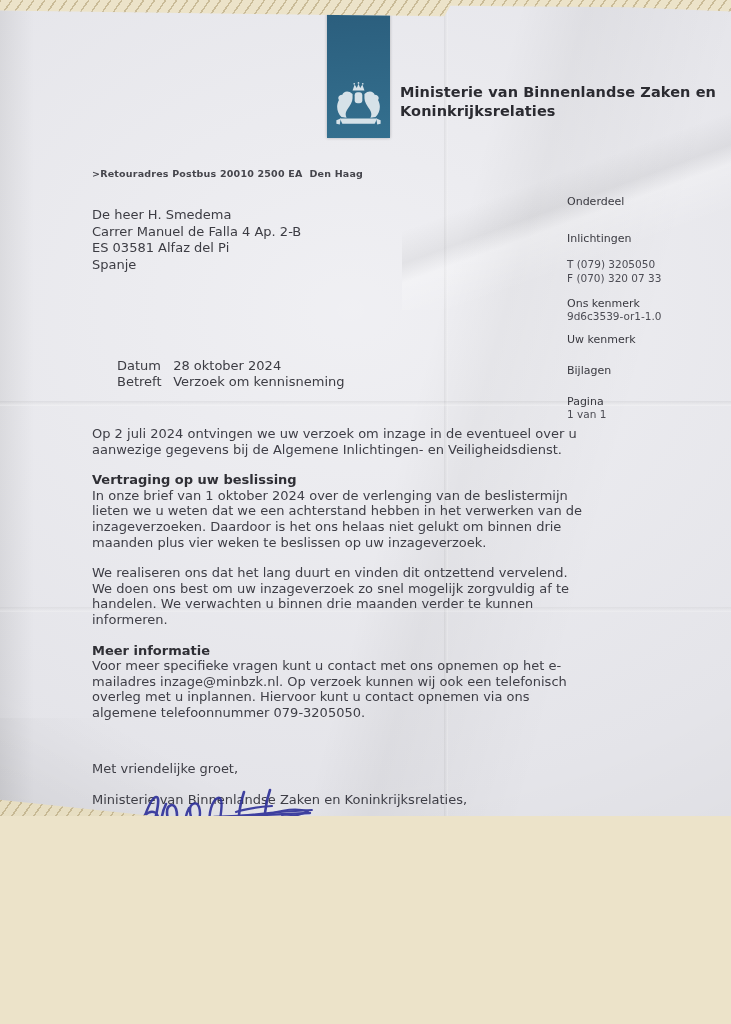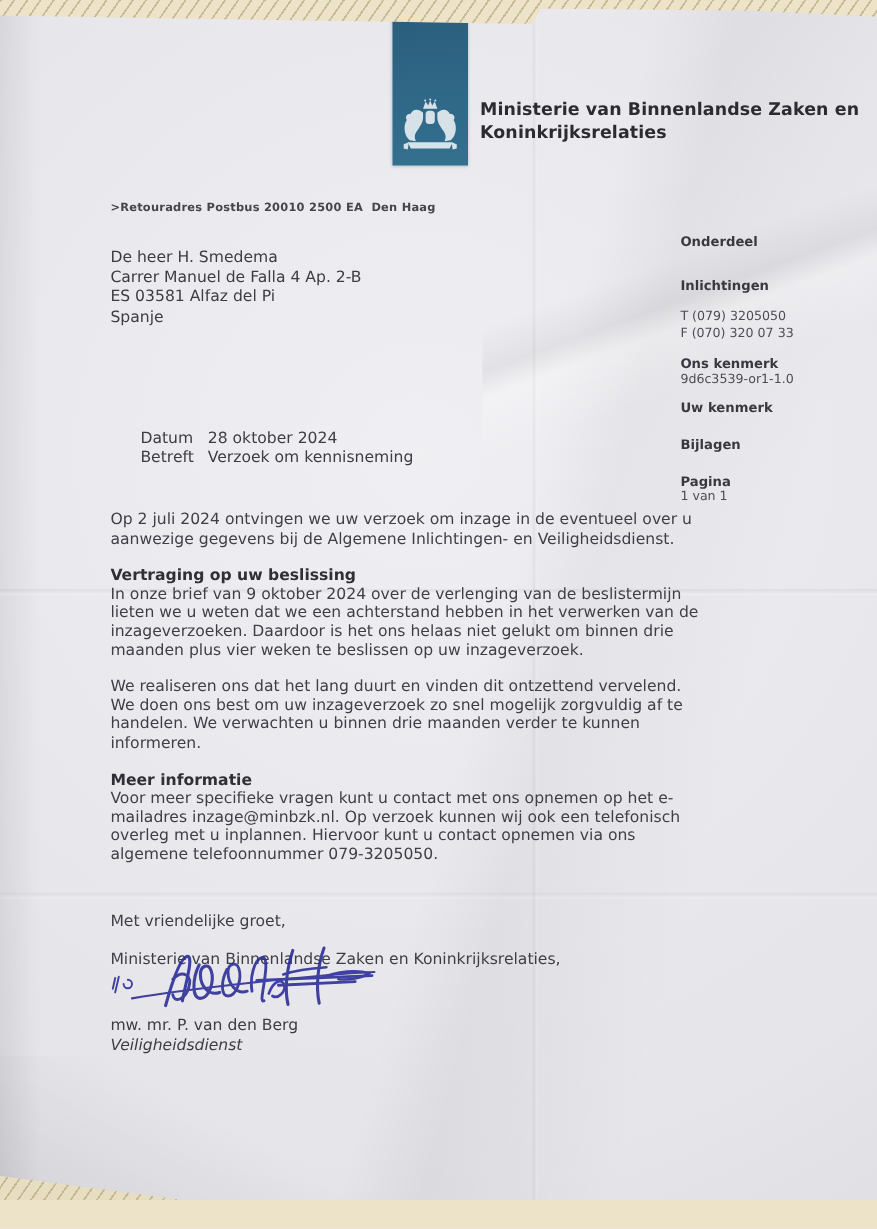--- a/index.html
+++ b/index.html
@@ -1,21 +1,21 @@
 <!DOCTYPE html>
 <html><head>
 <meta charset="utf-8">
 <style>
   html,body{margin:0;padding:0;}
   body{
     width:731px;height:1024px;overflow:hidden;
     font-family:"DejaVu Sans","Liberation Sans",sans-serif;
     background:#ece3c9;
   }
-  .photo{position:relative;width:731px;height:1000px;
+  .photo{position:relative;width:731px;height:816px;
     background:
       repeating-linear-gradient(125deg, rgba(150,128,78,0.40) 0 1.5px, rgba(0,0,0,0) 1.5px 9px),
       linear-gradient(#ece3c9,#e7dec2);
   }
   
   .paper{
     position:absolute;inset:0;
     clip-path:polygon(0% 1.3%,43% 1.8%,60.8% 2%,61.6% 0.7%,86% 0.9%,100% 1.4%,
                       100% 100%,21% 100%,0% 98%);
     background:
@@ -43,21 +43,21 @@
   .logo-bar svg{position:absolute;left:6px;bottom:8px;width:51px;height:50px;}
   .ministry-name{position:absolute;left:400px;top:83px;
     font-size:14.5px;font-weight:700;line-height:19px;color:#2b2b31;letter-spacing:.1px;}
   
   .return-address{position:absolute;left:92px;top:168px;
     font-size:9.5px;font-weight:700;color:#45454c;white-space:pre;letter-spacing:.2px;}
   .recipient{position:absolute;left:92px;top:207px;
     font-size:13px;line-height:16.5px;color:#3c3c43;}
   
   .sb{position:absolute;left:567px;font-size:10.5px;color:#4c4c54;white-space:nowrap;}
-  .sb.lbl{font-weight:700;color:#38383f;font-size:11px;}
+  .sb.lbl{font-weight:400;color:#38383f;font-size:11px;}
   
   .meta-row{position:absolute;left:92px;font-size:13px;color:#3c3c43;}
   .meta-row .lbl{display:inline-block;width:52px;margin-left:25px;}
   
   .body-text{position:absolute;left:92px;top:426px;width:494px;
     font-size:13px;line-height:15.6px;color:#3e3e46;}
   .body-text p{margin:0 0 15px;}
   .body-text p.heading{margin-bottom:0;font-weight:700;color:#2f2f35;}
   .body-text p.gap-lg{margin-bottom:40px;}
   .body-text p.closing{margin:0;}
@@ -122,21 +122,21 @@
       <span>28 oktober 2024</span>
     </div>
     <div class="meta-row" style="top:374px">
       <span class="lbl">Betreft</span>
       <span>Verzoek om kennisneming</span>
     </div>
 
     <div class="body-text">
       <p>Op 2 juli 2024 ontvingen we uw verzoek om inzage in de eventueel over u aanwezige gegevens bij de Algemene Inlichtingen- en Veiligheidsdienst.</p>
       <p class="heading">Vertraging op uw beslissing</p>
-      <p>In onze brief van 9 oktober 2024 over de verlenging van de beslistermijn lieten we u weten dat we een achterstand hebben in het verwerken van de inzageverzoeken. Daardoor is het ons helaas niet gelukt om binnen drie maanden plus vier weken te beslissen op uw inzageverzoek.</p>
+      <p>In onze brief van 1 oktober 2024 over de verlenging van de beslistermijn lieten we u weten dat we een achterstand hebben in het verwerken van de inzageverzoeken. Daardoor is het ons helaas niet gelukt om binnen drie maanden plus vier weken te beslissen op uw inzageverzoek.</p>
       <p>We realiseren ons dat het lang duurt en vinden dit ontzettend vervelend. We doen ons best om uw inzageverzoek zo snel mogelijk zorgvuldig af te handelen. We verwachten u binnen drie maanden verder te kunnen informeren.</p>
       <p class="heading">Meer informatie</p>
       <p class="gap-lg">Voor meer specifieke vragen kunt u contact met ons opnemen op het e-mailadres inzage@minbzk.nl. Op verzoek kunnen wij ook een telefonisch overleg met u inplannen. Hiervoor kunt u contact opnemen via ons algemene telefoonnummer 079-3205050.</p>
       <p class="closing closing-first">Met vriendelijke groet,</p>
       <p class="closing">Ministerie van Binnenlandse Zaken en Koninkrijksrelaties,</p>
     </div>
 
     <svg class="signature" viewBox="0 0 232 62" fill="none" stroke="#2d2f98" stroke-linecap="round" stroke-linejoin="round" opacity="0.9">
       <path stroke-width="1.6" d="M8 40 l2 -9 M13 30 l-3 13 M17 36 a3.5 3.5 0 1 0 3.5 -3.5"></path>
       <path stroke-width="1.8" d="M24 48 C70 40 180 28 226 26"></path>

